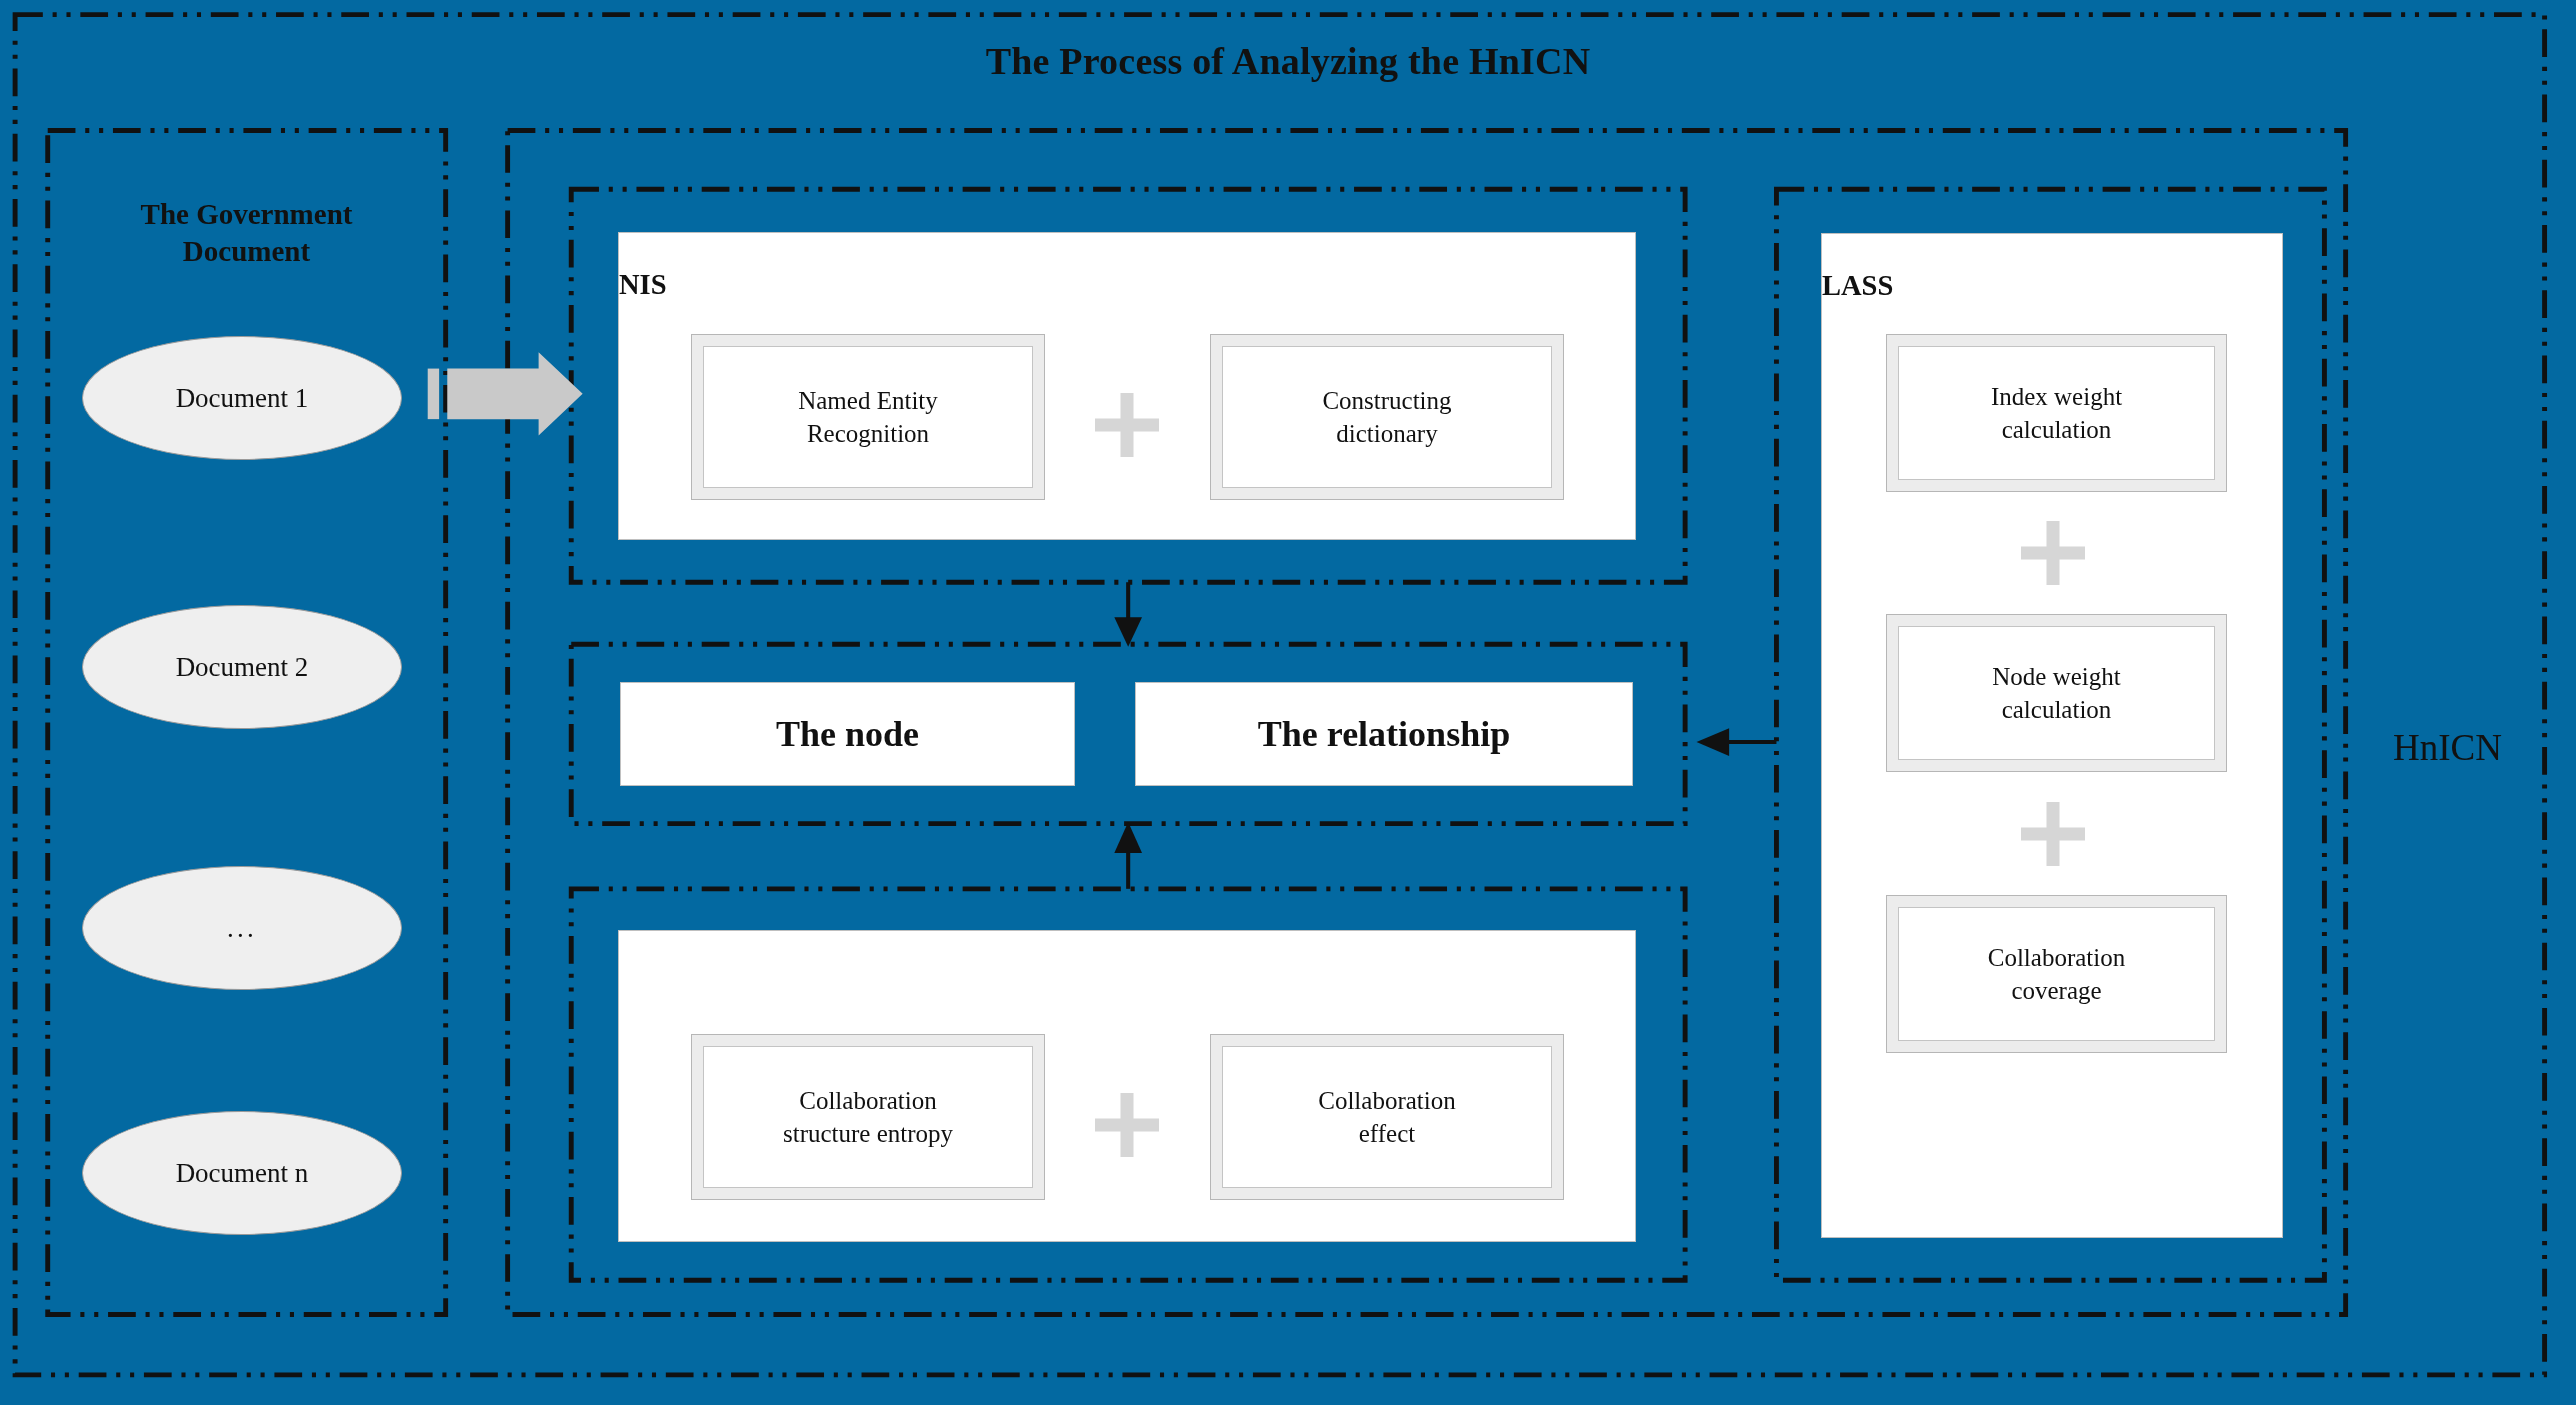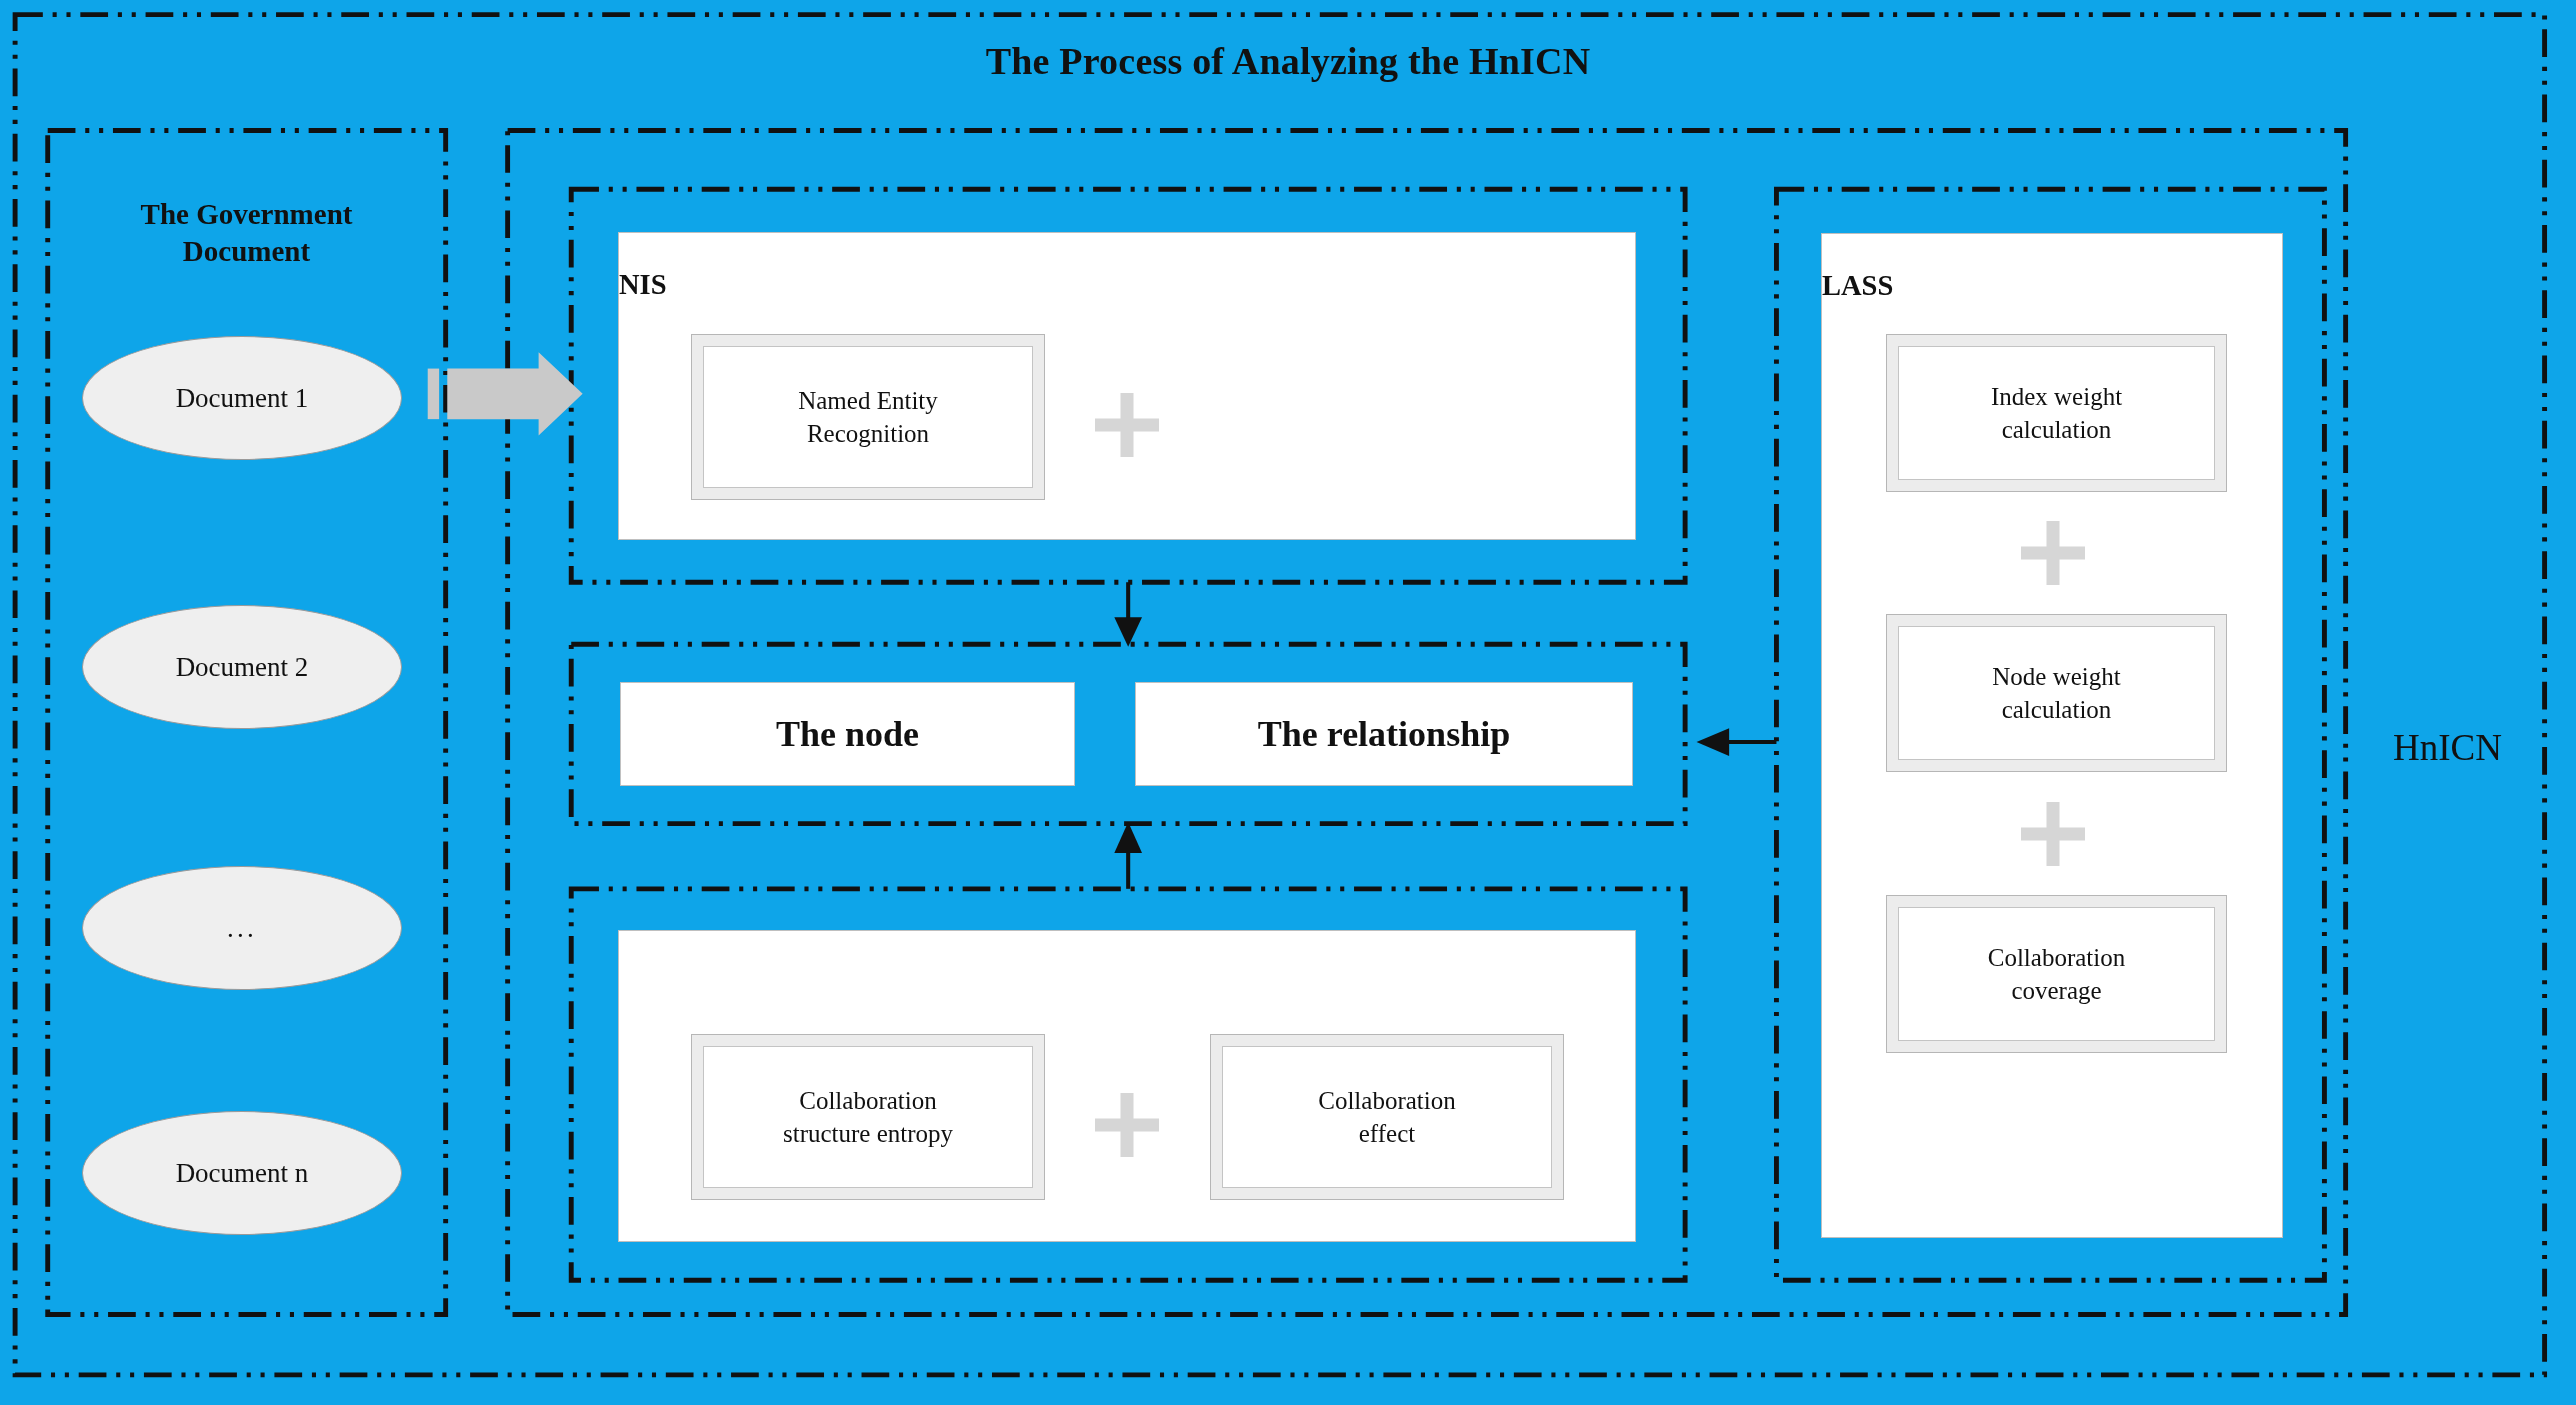--- a/index.html
+++ b/index.html
@@ -9,21 +9,21 @@
   }
   body {
     font-family: "Liberation Serif", "DejaVu Serif", serif;
     color: #111111;
   }
 
   #canvas {
     position: relative;
     width: 2576px;
     height: 1405px;
-    background: #0ea5e9;
+    background: #0369a1;
     overflow: hidden;
   }
 
   
   .abs { position: absolute; box-sizing: border-box; }
 
   
   .dashsvg { position: absolute; left: 0; top: 0; pointer-events: none; }
 
   
@@ -189,20 +189,28 @@
       <div class="leaf-inner">
         <span>
           <span>Named Entity</span><br>
           <span>Recognition</span>
         </span>
       </div>
     </div>
 
     <div class="plus" style="left:476px; top:160px; width:64px; height:64px;"></div>
 
+    <div class="abs leaf-outer" style="left:591px; top:101px; width:354px; height:166px;">
+      <div class="leaf-inner">
+        <span>
+          <span>Constructing</span><br>
+          <span>dictionary</span>
+        </span>
+      </div>
+    </div>
   </div>
 
   <div class="abs flat-box" style="left:620px; top:682px; width:455px; height:104px;">
     <span>The node</span>
   </div>
   <div class="abs flat-box" style="left:1135px; top:682px; width:498px; height:104px;">
     <span>The relationship</span>
   </div>
 
   <div class="abs panel-light" style="left:618px; top:930px; width:1018px; height:312px;">

